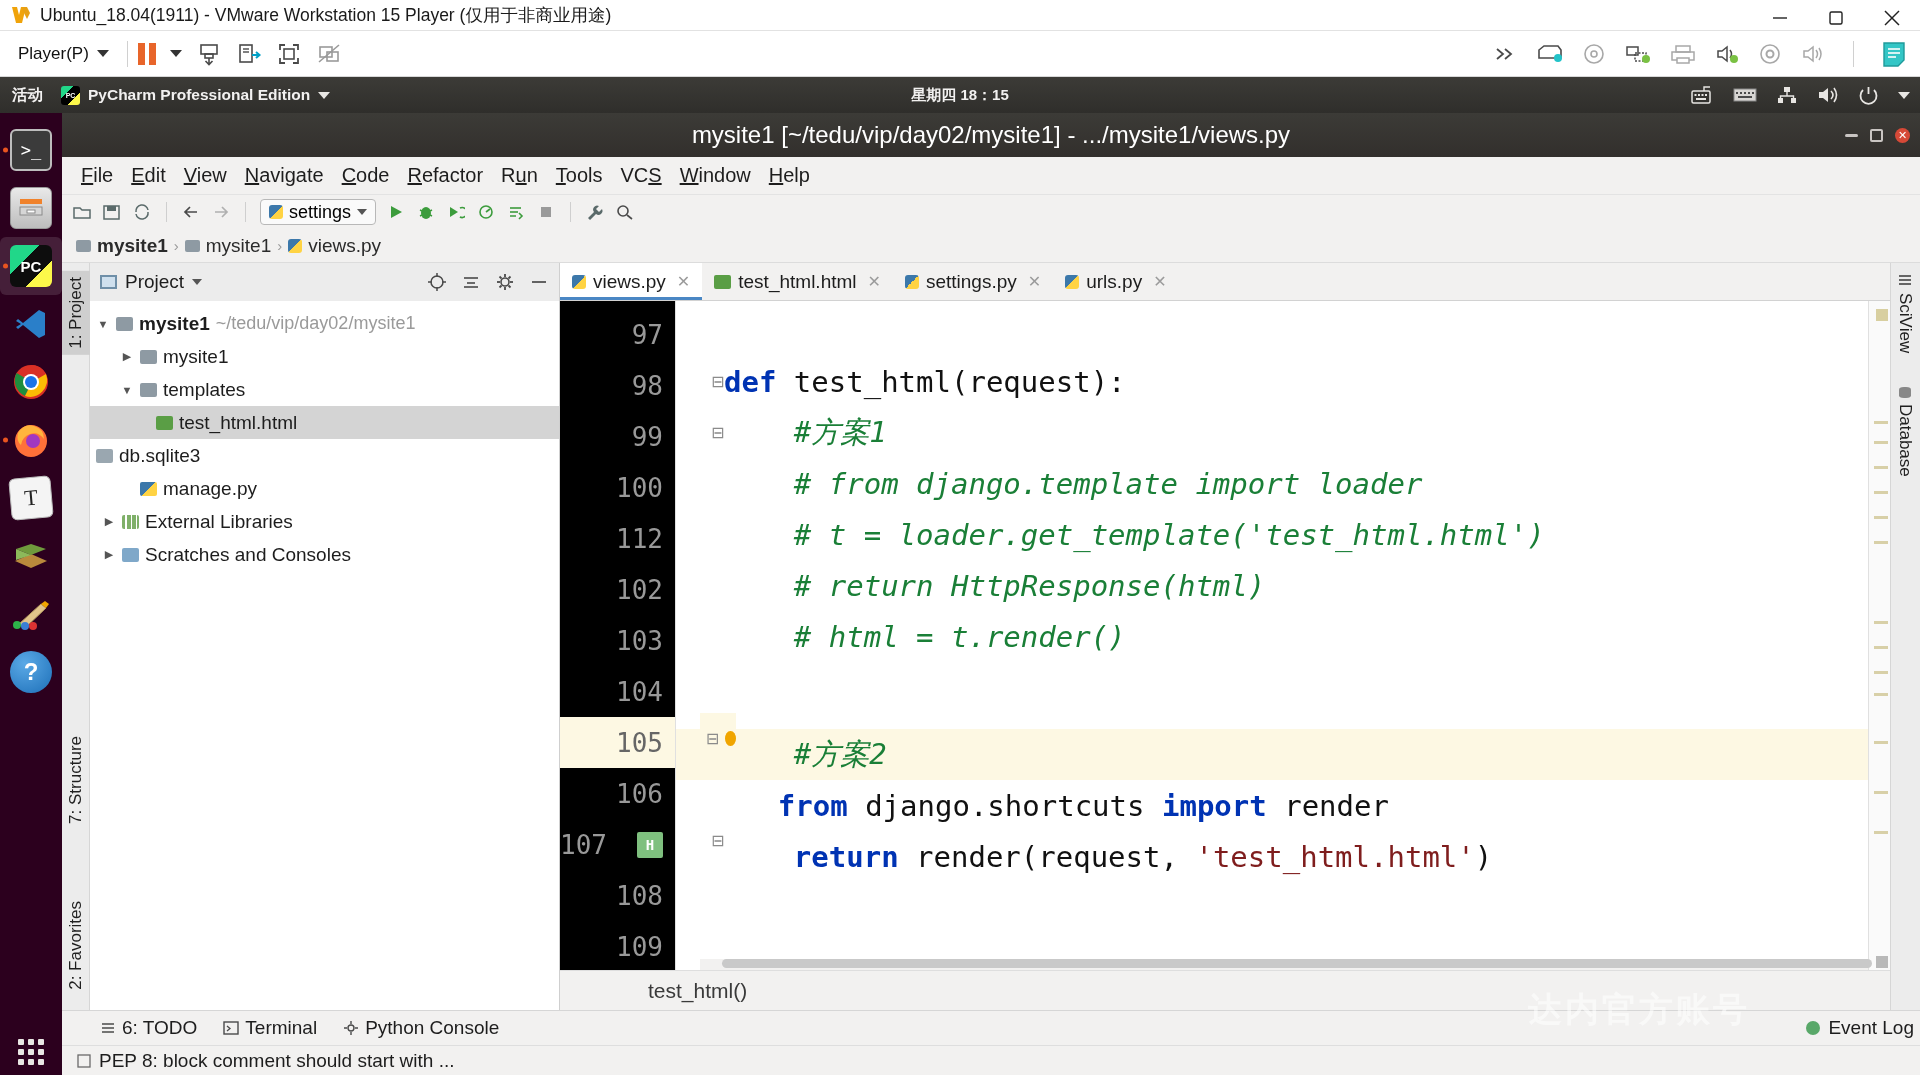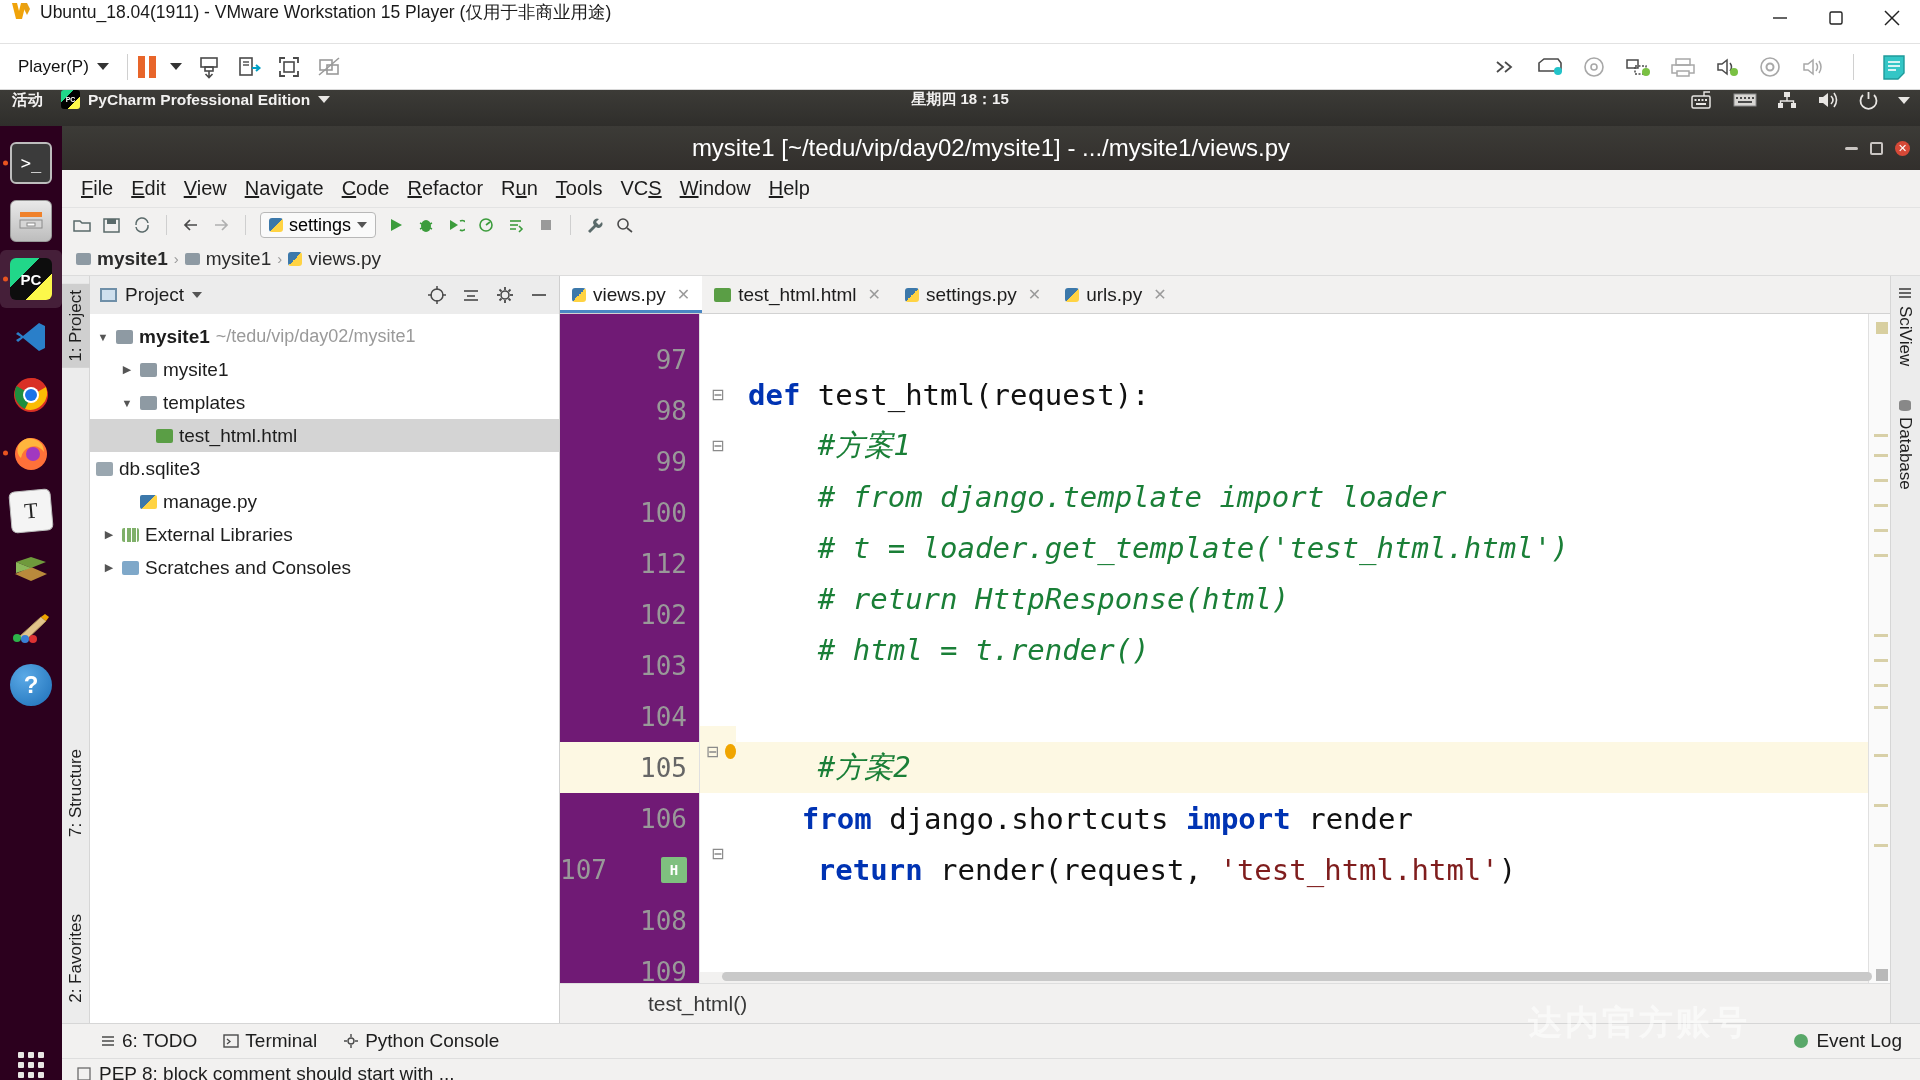--- a/index.html
+++ b/index.html
@@ -1,42 +1,42 @@
 <!DOCTYPE html>
 <html><head>
 <meta charset="utf-8">
 <style>
   * { box-sizing: border-box; margin:0; padding:0; }
   html,body { width:1920px; height:1080px; overflow:hidden; font-family:"Liberation Sans", sans-serif; }
   body { background:#fff; }
 
   
   .vm-titlebar {
-    height:44px; background:#ffffff; border-bottom:1px solid #e2e2e2;
-    display:flex; padding:0 4px; position:relative;
+    height:31px; background:#ffffff; border-bottom:1px solid #e2e2e2;
+    display:flex; align-items:center; padding:0 4px; position:relative;
   }
   .vm-logo { width:22px; height:22px; margin:0 8px 0 6px; position:relative; flex:none;}
   .vm-title { font-size:17.5px; color:#1a1a1a; white-space:nowrap; font-family:"Liberation Sans",sans-serif;}
   .vm-winbtns { position:absolute; right:0; top:0; height:36px; display:flex; }
   .vm-winbtn { width:56px; height:36px; display:flex; align-items:center; justify-content:center; color:#222; }
   .vm-winbtn svg { display:block; }
 
   .vm-toolbar { height:46px; background:#fff; border-bottom:1px solid #d8d8d8; display:flex; align-items:center; padding:0 10px; position:relative;}
   .vm-player { font-size:17px; color:#111; display:flex; align-items:center; gap:8px; padding:0 8px;}
   .caret { width:0;height:0;border-left:6px solid transparent;border-right:6px solid transparent;border-top:7px solid #333; }
   .vm-sep { width:1px; height:26px; background:#d0d0d0; margin:0 10px; }
   .vm-tb-icons { display:flex; align-items:center; gap:14px; }
   .vm-tb-right { position:absolute; right:12px; display:flex; align-items:center; gap:16px; }
   .pause-bars { display:flex; gap:4px; }
   .pause-bars i { display:block; width:7px; height:22px; background:#e8652a; }
 
   
   .ubuntu { position:relative; width:1920px; height:998px; background:#2c001e; overflow:hidden; }
   .u-topbar {
-    height:36px; background:linear-gradient(#3c3b37,#2f2e2b); display:flex; align-items:flex-start;
+    height:36px; background:linear-gradient(#3c3b37,#2f2e2b); display:flex; align-items:center;
     color:#f2f1f0; font-size:15.5px; padding:0 12px; position:relative; font-weight:bold;
   }
   .u-topbar .activities { margin-right:18px; }
   .u-app { display:flex; align-items:center; gap:8px; }
   .u-appicon { width:19px;height:19px;border-radius:3px;background:linear-gradient(135deg,#21d789 0%,#21d789 33%,#000 33%,#000 66%,#fcf84a 66%); position:relative;}
   .u-appicon:after{content:"PC";position:absolute;inset:0;display:flex;align-items:center;justify-content:center;font-size:7px;color:#fff;font-weight:bold;}
   .u-clock { position:absolute; left:50%; transform:translateX(-50%); font-size:15px; }
   .u-tray { position:absolute; right:10px; display:flex; align-items:center; gap:18px; }
 
   .u-dock { position:absolute; left:0; top:36px; width:62px; bottom:0; background:rgba(44,0,30,0.93); padding-top:8px; }
@@ -96,42 +96,42 @@
   .tpath { color:#9a9a9a; font-size:18px; }
   .tbold { font-weight:bold; }
 
   .pc-editor { flex:1; display:flex; flex-direction:column; min-width:0; background:#fff;}
   .tabs { height:38px; background:#f2f1f0; display:flex; align-items:stretch; border-bottom:1px solid #d2d2d2;}
   .tab { display:flex; align-items:center; gap:7px; padding:0 12px; font-size:19px; color:#1d1d1d; position:relative; white-space:nowrap;}
   .tab.active { background:#fff; box-shadow: inset 0 -3px 0 #4a87c4; }
   .tab .x { color:#9b9b9b; font-size:16px; margin-left:4px;}
 
   .code-area { flex:1; display:flex; min-height:0; position:relative; overflow:hidden;}
-  .gutter { width:140px; background:#701a75; border-right:1px solid #e0e0e0; padding-top:20px; flex:none; position:relative;}
+  .gutter { width:116px; background:#000000; border-right:1px solid #e0e0e0; padding-top:8px; flex:none; position:relative;}
   .gline { height:51px; display:flex; align-items:center; justify-content:flex-end; padding-right:12px; font-family:"DejaVu Sans Mono",monospace; font-size:26px; color:#999;}
   .gline.cur { color:#666; background:#fdf8e3;}
   .code { flex:1; position:relative; padding-top:4px; background:#fff; overflow:hidden;}
   .cline { height:51px; display:flex; align-items:center; font-family:"DejaVu Sans Mono",monospace; font-size:29px; white-space:pre; padding-left:12px;}
   .cline.cur { background:#fdf8e3;margin-top:16px; }
   .kw { color:#0033b3; font-weight:bold; }
   .cm { color:#1a7f37; font-style:italic; }
   .str { color:#7f1d1d; }
   .plain { color:#111; }
   .foldmark { height:51px; display:flex; align-items:center; justify-content:center; color:#8b8b8b; font-size:16px;}
 
   .right-marker { width:22px; background:#fafafa; border-left:1px solid #e0e0e0; position:relative; flex:none;}
   .mk { position:absolute; right:2px; width:14px; height:3px; background:#d8d0a8; }
   .mk.box { height:12px; width:12px; background:#d8cfa0;}
 
   .pc-rightstrip { width:30px; background:#ececec; border-left:1px solid #d6d6d6; position:relative;}
 
   .status-wrap { background:#f2f1f0; border-top:1px solid #d6d6d6; }
   .pc-toolwins { height:34px; display:flex; align-items:center; gap:26px; padding-left:38px; font-size:19px; color:#1d1d1d;}
   .pc-toolwins .item { display:flex; align-items:center; gap:6px; }
-  .pc-toolwins .right { margin-left:auto; padding-right:18px; display:flex; align-items:center; gap:8px;}
+  .pc-toolwins .right { margin-left:auto; padding-right:6px; display:flex; align-items:center; gap:8px;}
   .evdot { width:14px;height:14px;border-radius:50%;background:#59a869;}
   .pc-status { height:30px; display:flex; align-items:center; font-size:19px; color:#1d1d1d; padding:0 14px; border-top:1px solid #dedede;}
   .pc-status .right { margin-left:auto; display:flex; align-items:center; gap:14px;}
 
   .breadcrumb-bottom { height:40px; background:#f2f1f0; border-top:1px solid #dedede; display:flex; align-items:center; padding-left:88px; font-size:21px; color:#3a3a3a;}
 
   .watermark { position:absolute; right:170px; bottom:42px; font-size:34px; color:rgba(255,255,255,0.55); font-weight:bold; letter-spacing:3px; pointer-events:none;}
 
   .caret-cursor { position:absolute; width:2px; height:26px; background:#222; }
   .hsb { position:absolute; left:140px; right:22px; bottom:0; height:11px; background:#f2f1f0;}

